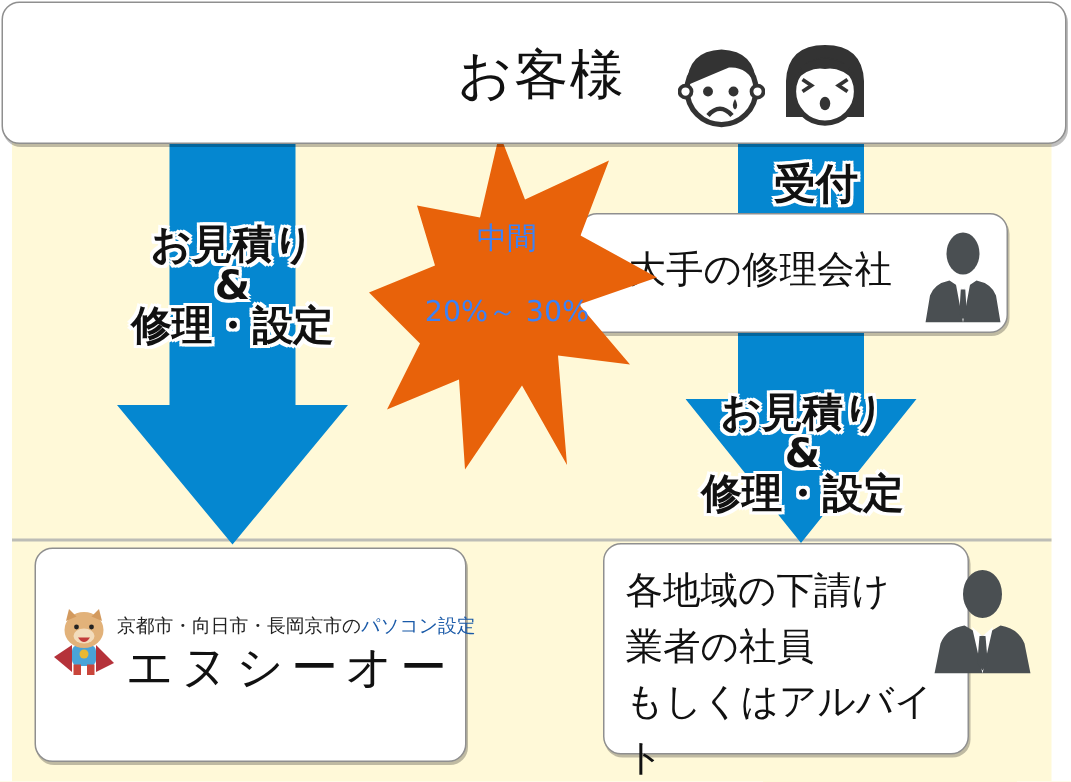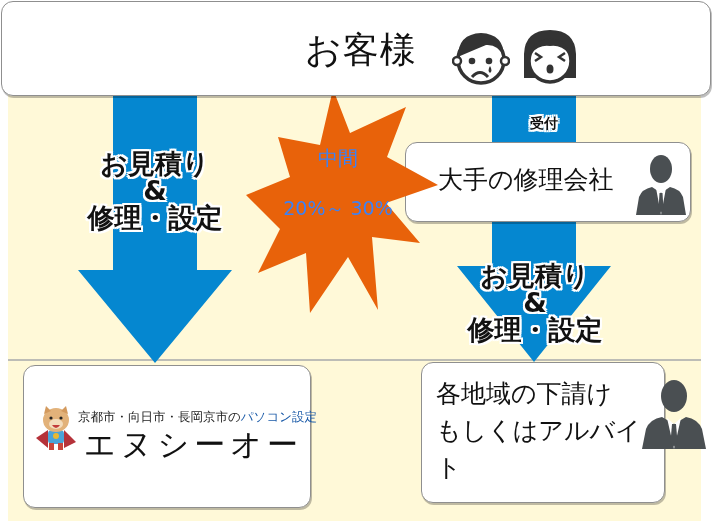--- a/index.html
+++ b/index.html
@@ -32,25 +32,25 @@
     position:absolute; color:#111; font-weight:bold; text-align:center;
     font-size:27px; line-height:27px;
     text-shadow: -2px -2px 0 #fff, 2px -2px 0 #fff, -2px 2px 0 #fff, 2px 2px 0 #fff,
                  0 2px 0 #fff, 0 -2px 0 #fff, 2px 0 0 #fff, -2px 0 0 #fff;
   }
   .star { position:absolute; left:240px; top:85px; }
   .star-text {
     position:absolute; left:278px; top:145px; width:120px; text-align:center;
     color:#3b82f6; font-size:20px; line-height:26px;
   }
-  .major-box { left:405px; top:142px; width:286px; height:80px; }
+  .major-box { left:386px; top:142px; width:286px; height:80px; }
   .major-label {
     position:absolute; left:32px; top:20px; font-size:25px; color:#111;
   }
-  .worker-box { left:421px; top:362px; width:244px; height:141px;text-decoration:underline; }
+  .worker-box { left:402px; top:362px; width:244px; height:141px;text-decoration:underline; }
   .worker-label {
     position:absolute; left:14px; top:12px; font-size:25px; line-height:37px; color:#111;
   }
   .eso-box { left:23px; top:365px; width:288px; height:143px;text-decoration:underline; }
   .eso-tagline { position:absolute; left:54px; top:43px; font-size:12.5px; color:#222; white-space:nowrap; }
   .eso-tagline .hl { color:#1a5aa8; }
   .eso-name { position:absolute; left:60px; top:58px; font-size:31px; color:#111; letter-spacing:5px; font-family:"DejaVu Serif", serif; }
   .person { position:absolute; }
 </style>
 </head>
@@ -64,21 +64,21 @@
 </svg>
 <div class="arrow-text" style="left:80px;top:150px;width:150px;">
   <div>お見積り</div>
   <div>&amp;</div>
   <div>修理・設定</div>
 </div>
 
 <svg class="arrow" style="left:492px;top:96px;" width="84" height="50" viewBox="0 0 84 50">
   <rect x="0" y="0" width="84" height="50" fill="#0587d0"></rect>
 </svg>
-<div class="arrow-text" style="left:492px;top:110px;width:104px;font-size:14px;font-family:Liberation Serif, serif;">受付</div>
+<div class="arrow-text" style="left:492px;top:110px;width:104px;font-size:28px;font-family:Liberation Serif, serif;">受付</div>
 
 <svg class="arrow" style="left:457px;top:222px;" width="156" height="142" viewBox="0 0 156 142">
   <polygon points="35,0 119,0 119,44 154,44 77,140 0,44 35,44" fill="#0587d0"></polygon>
 </svg>
 <div class="arrow-text" style="left:460px;top:262px;width:150px;">
   <div>お見積り</div>
   <div>&amp;</div>
   <div>修理・設定</div>
 </div>
 
@@ -138,20 +138,21 @@
     <circle cx="27" cy="12" r="1.6" fill="#222"></circle>
     <path d="M18,19 Q22,25 26,19 Z" fill="#c23b3b"></path>
   </svg>
   <div class="eso-tagline"><span>京都市・向日市・長岡京市の</span><span class="hl">パソコン設定</span></div>
   <div class="eso-name">エヌシーオー</div>
 </div>
 
 <div class="box worker-box">
   <div class="worker-label">
     <div>各地域の下請け</div>
+    <div>業者の社員</div>
     <div>もしくはアルバイト</div>
   </div>
   <svg class="person" style="left:218px;top:14px;" width="68" height="72" viewBox="0 0 68 72">
     <ellipse cx="34" cy="19" rx="13" ry="16" fill="#4a4f52"></ellipse>
     <path d="M2,72 L6,52 Q10,42 22,40 L34,47 L46,40 Q58,42 62,52 L66,72 Z" fill="#4a4f52"></path>
     <path d="M27,41 L34,72 L41,41 L34,47 Z" fill="#fff"></path>
     <path d="M32,47 L36,47 L37.5,65 L34,70 L30.5,65 Z" fill="#4a4f52"></path>
   </svg>
 </div>
 

